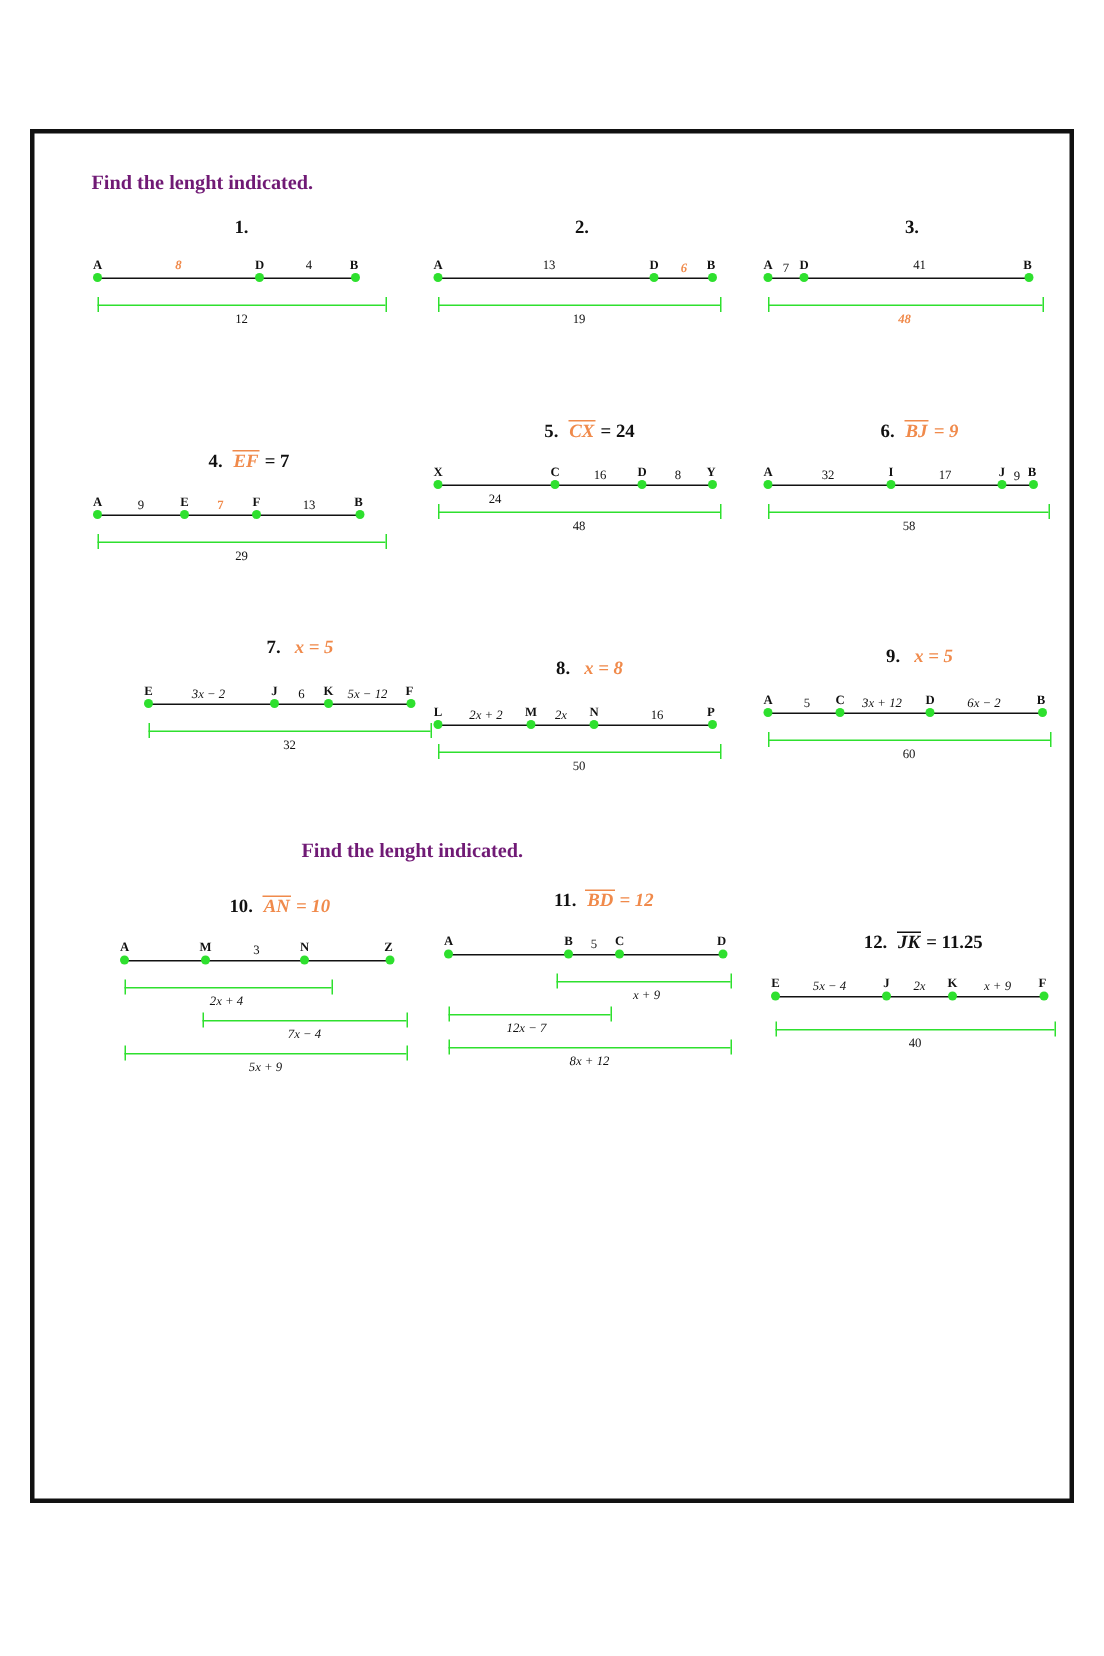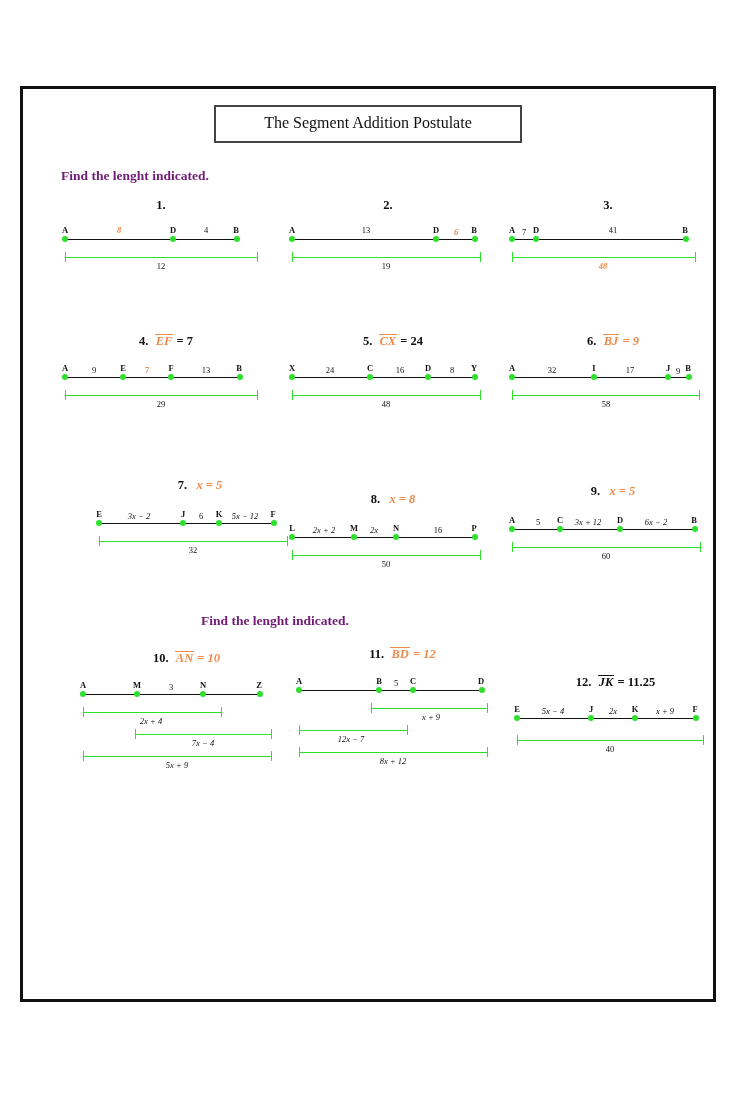--- a/index.html
+++ b/index.html
@@ -53,21 +53,20 @@
   }
   .lbl.orange{color:#f08a4b;font-weight:bold;}
   .lbl.plain{font-style:normal;}
 </style>
 </head>
 <body>
 
 <div class="page">
 
 
-  <div class="titlebox">The Segment Addition Postulate</div>
 
   <div class="instruction">Find the lenght indicated.</div>
 
   <div class="row" style="height:120px;margin-top:14px;">
 
     <div class="col" style="left:38px;width:200px;">
       <div class="qhead" style="margin-bottom:12px;"><span>1.</span></div>
       <div class="diagram" style="height:70px;position:relative;">
         <div class="pt" style="left:4px;top:0;">A</div>
         <div class="pt" style="left:112px;top:0;">D</div>
@@ -119,21 +118,21 @@
         <div class="seg green" style="left:4px;top:32px;width:183px;"></div>
         <div class="seg green" style="left:4px;top:27px;width:0;height:10px;border-top:none;border-left:1.6px solid #2ee02e;"></div>
         <div class="seg green" style="left:187px;top:27px;width:0;height:10px;border-top:none;border-left:1.6px solid #2ee02e;"></div>
         <div class="lbl orange" style="left:95px;top:36px;">48</div>
       </div>
     </div>
   </div>
 
   <div class="row" style="height:130px;margin-top:16px;">
 
-    <div class="col" style="left:38px;width:210px;">
+    <div class="col" style="left:38px;width:210px;margin-top:20px;">
       <div class="qhead" style="margin-bottom:14px;">
         <span>4.</span>
         &nbsp;<span class="ans ansbar">EF</span>
         <span>= 7</span>
       </div>
       <div class="diagram" style="height:70px;position:relative;">
         <div class="pt" style="left:4px;top:0;">A</div>
         <div class="pt" style="left:62px;top:0;">E</div>
         <div class="pt" style="left:110px;top:0;">F</div>
         <div class="pt" style="left:178px;top:0;">B</div>
@@ -156,21 +155,21 @@
       <div class="qhead" style="margin-bottom:14px;">
         <span>5.</span>
         &nbsp;<span class="ans ansbar">CX</span>
         <span>= 24</span>
       </div>
       <div class="diagram" style="height:70px;position:relative;">
         <div class="pt" style="left:4px;top:0;">X</div>
         <div class="pt" style="left:82px;top:0;">C</div>
         <div class="pt" style="left:140px;top:0;">D</div>
         <div class="pt" style="left:186px;top:0;">Y</div>
-        <div class="lbl plain" style="left:42px;top:2px;">24</div>
+        <div class="lbl plain" style="left:42px;top:18px;">24</div>
         <div class="lbl plain" style="left:112px;top:2px;">16</div>
         <div class="lbl plain" style="left:164px;top:2px;">8</div>
         <div class="seg" style="left:4px;top:14px;width:183px;"></div>
         <div class="dot" style="left:4px;top:14px;"></div>
         <div class="dot" style="left:82px;top:14px;"></div>
         <div class="dot" style="left:140px;top:14px;"></div>
         <div class="dot" style="left:187px;top:14px;"></div>
         <div class="seg green" style="left:4px;top:32px;width:188px;"></div>
         <div class="seg green" style="left:4px;top:27px;width:0;height:10px;border-top:none;border-left:1.6px solid #2ee02e;"></div>
         <div class="seg green" style="left:192px;top:27px;width:0;height:10px;border-top:none;border-left:1.6px solid #2ee02e;"></div>

